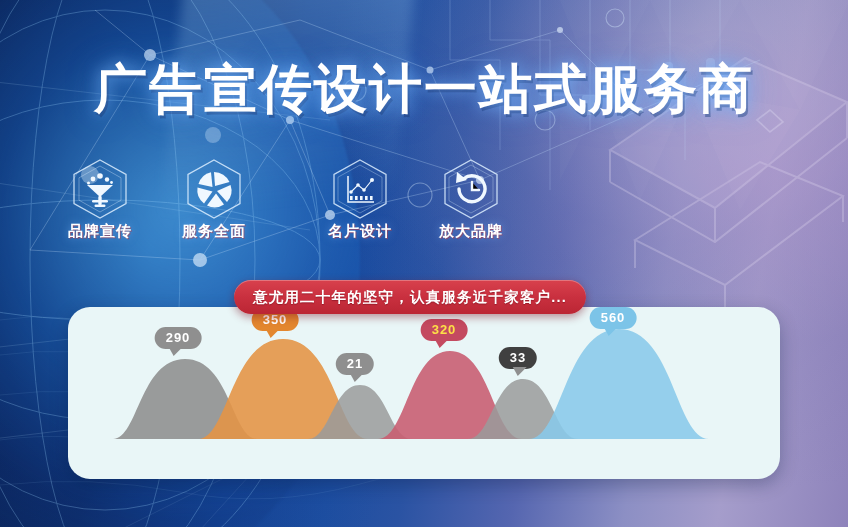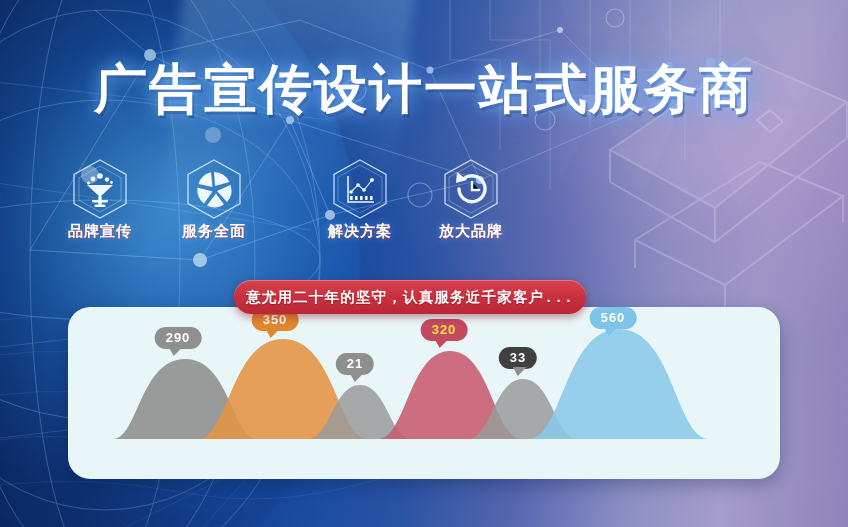--- a/index.html
+++ b/index.html
@@ -68,21 +68,21 @@
   .ribbon{
     position:absolute;left:234px;top:280px;width:352px;height:34px;
     border-radius:17px;
     background:linear-gradient(180deg,#d8414d 0%,#c9303f 50%,#bb2634 100%);
     box-shadow:0 3px 9px rgba(120,15,30,.45), inset 0 1px 0 rgba(255,255,255,.28);
     display:flex;align-items:center;justify-content:center;
     z-index:6;
   }
   .ribbon-text{
     font-size:14.5px;font-weight:bold;color:#ffffff;letter-spacing:1.2px;
-    white-space:nowrap;text-shadow:0 1px 1px rgba(110,10,25,.5);font-family:Liberation Mono, monospace;
+    white-space:nowrap;text-shadow:0 1px 1px rgba(110,10,25,.5);
   }
   
   .card{
     position:absolute;left:68px;top:307px;width:712px;height:172px;
     background:#e9f6f7;border-radius:22px;
     box-shadow:0 6px 18px rgba(6,22,60,.30);
     overflow:hidden;z-index:4;
   }
   .chart-area{position:absolute;left:0;top:0;width:712px;height:140px;}
   .chart-svg{position:absolute;left:0;top:0;}
@@ -280,21 +280,21 @@
             <circle cx="33" cy="32" r="1.8"></circle>
               <circle cx="41" cy="22" r="2"></circle>
             <rect x="19" y="38" width="2.6" height="4"></rect>
               <rect x="24" y="38" width="2.6" height="4"></rect>
             <rect x="29" y="38" width="2.6" height="4"></rect>
               <rect x="34" y="38" width="2.6" height="4"></rect>
             <rect x="39" y="38" width="2.6" height="4"></rect>
           </g>
         </svg>
       </div>
-      <div class="feature-label">解决方案</div>
+      <div class="feature-label">名片设计</div>
     </div>
 
     <div class="feature" style="left:423px">
       <div class="hexwrap">
         <svg width="58" height="62" viewBox="0 0 58 62">
           <polygon points="29,2 55,16.5 55,45.5 29,60 3,45.5 3,16.5" fill="none" stroke="#ddeeff" stroke-width="1.3" opacity=".85"></polygon>
           <polygon points="29,7 51,19.2 51,42.8 29,55 7,42.8 7,19.2" fill="none" stroke="#ddeeff" stroke-width=".8" opacity=".4"></polygon>
           <g fill="none" stroke="#f0f8ff" stroke-width="3.4" stroke-linecap="round">
             <path d="M17 31 A13 13 0 1 0 22 20.5"></path>
           </g>

